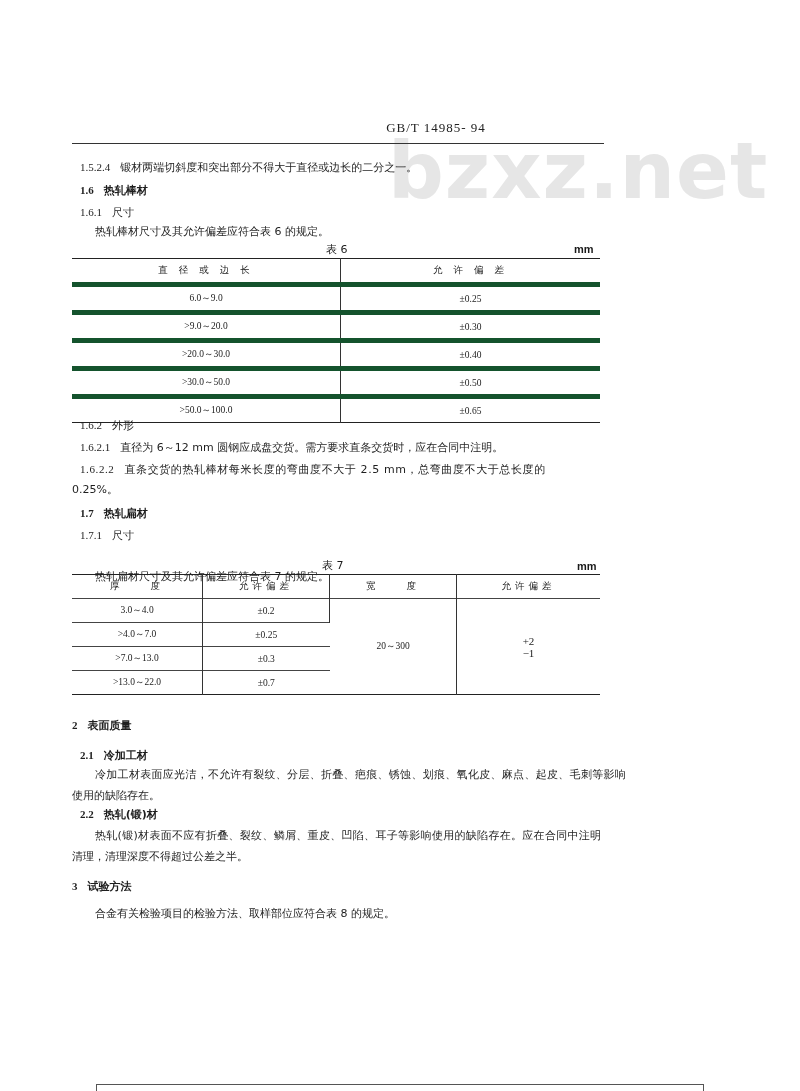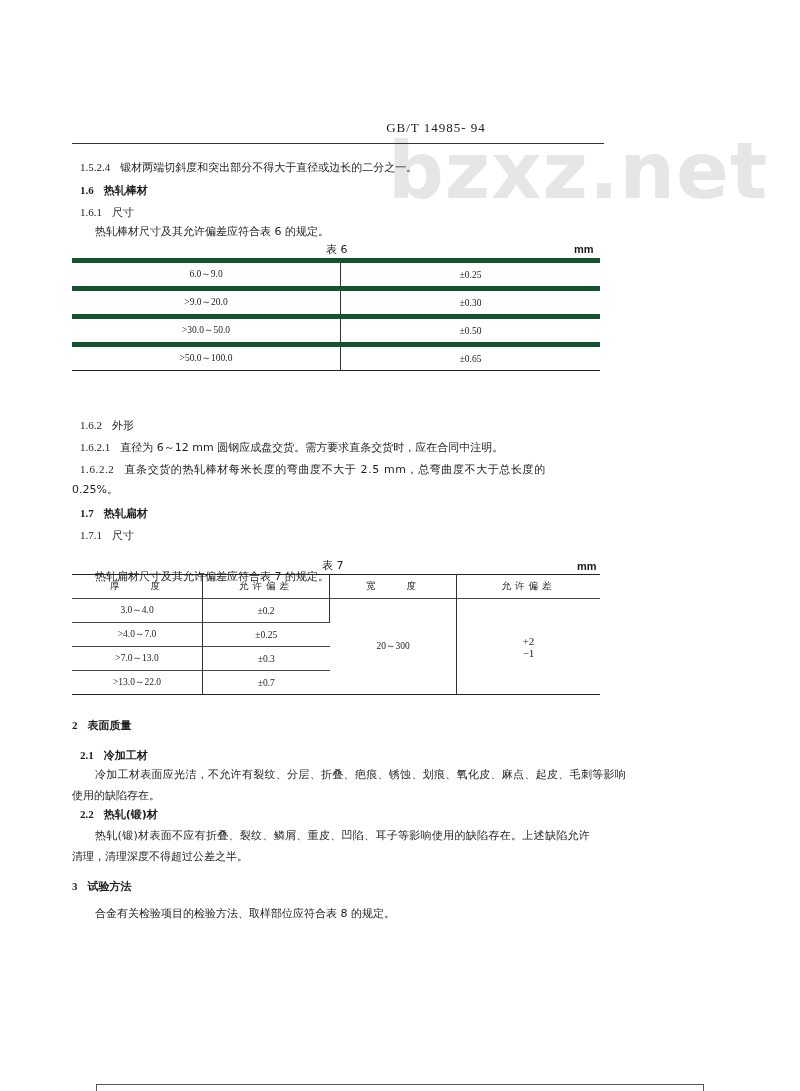--- a/index.html
+++ b/index.html
@@ -58,27 +58,35 @@
   <div class="line" style="left:80px; top:205px;">
     <span class="num">1.6.1</span><span>尺寸</span>
   </div>
   <div class="line" style="left:95px; top:225px;">热轧棒材尺寸及其允许偏差应符合表 6 的规定。</div>
 
   <div class="table-cap" style="left:326px; top:242px;">表 6</div>
   <div class="unit" style="left:574px; top:243px;">mm</div>
 
   <table class="doc t6">
     <tbody>
+        <tr>
+      <td class="c1 h" style="border-top:none;">直 径 或 边 长</td>
+      <td class="h" style="border-top:none;">允 许 偏 差</td>
+    </tr>
     <tr>
           <td class="c1">6.0～9.0</td>
           <td>±0.25</td>
         </tr>
     <tr>
           <td class="c1">&gt;9.0～20.0</td>
           <td>±0.30</td>
+        </tr>
+    <tr>
+          <td class="c1">&gt;20.0～30.0</td>
+          <td>±0.40</td>
         </tr>
     <tr>
           <td class="c1">&gt;30.0～50.0</td>
           <td>±0.50</td>
         </tr>
     <tr>
           <td class="c1">&gt;50.0～100.0</td>
           <td>±0.65</td>
         </tr>
   </tbody>
@@ -145,21 +153,21 @@
   </div>
   <div class="line bold" style="left:80px; top:748px;">
     <span class="num">2.1</span><span>冷加工材</span>
   </div>
   <div class="line" style="left:95px; top:768px; letter-spacing:0.3px;">冷加工材表面应光洁，不允许有裂纹、分层、折叠、疤痕、锈蚀、划痕、氧化皮、麻点、起皮、毛刺等影响</div>
   <div class="line" style="left:72px; top:789px;">使用的缺陷存在。</div>
 
   <div class="line bold" style="left:80px; top:807px;">
     <span class="num">2.2</span><span>热轧(锻)材</span>
   </div>
-  <div class="line" style="left:95px; top:829px; letter-spacing:0.3px;">热轧(锻)材表面不应有折叠、裂纹、鳞屑、重皮、凹陷、耳子等影响使用的缺陷存在。上述缺陷允许</div>
+  <div class="line" style="left:95px; top:829px; letter-spacing:0.3px;">热轧(锻)材表面不应有折叠、裂纹、鳞屑、重皮、凹陷、耳子等影响使用的缺陷存在。应在合同中注明</div>
   <div class="line" style="left:72px; top:850px;">清理，清理深度不得超过公差之半。</div>
 
   <div class="line bold" style="left:72px; top:879px;">
     <span class="num">3</span><span>试验方法</span>
   </div>
   <div class="line" style="left:95px; top:907px;">合金有关检验项目的检验方法、取样部位应符合表 8 的规定。</div>
 
   <div class="footer-box"></div>
 </div>
 

